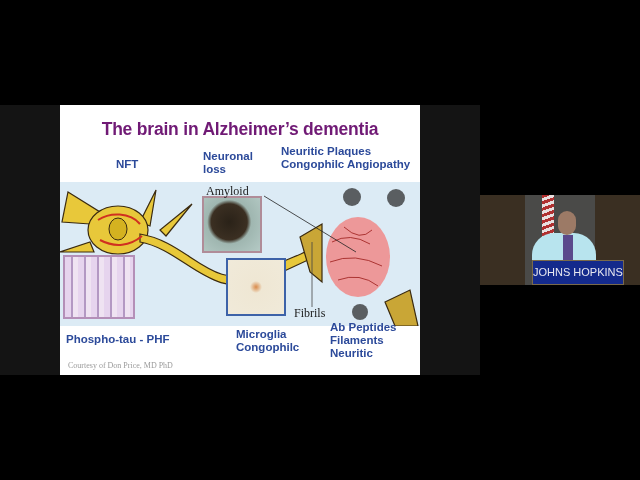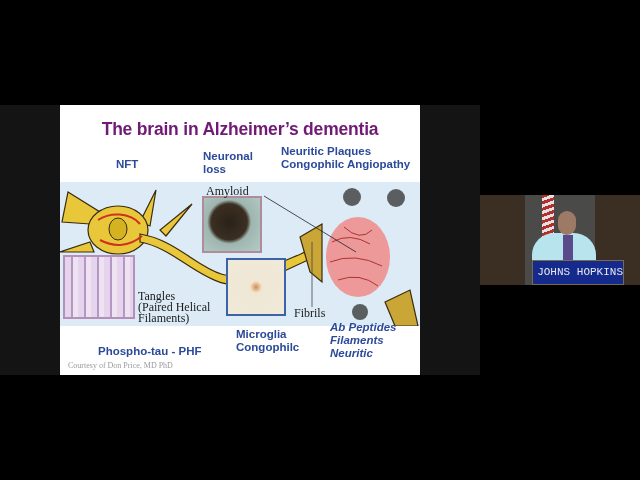--- a/index.html
+++ b/index.html
@@ -17,21 +17,21 @@
   .credit{position:absolute;left:8px;top:256px;font-size:8px;color:#9a9a9a;font-family:Liberation Serif, serif;}
   .video{position:absolute;left:480px;top:195px;width:160px;height:90px;background:#2a241c;overflow:hidden;}
   .wall-l{position:absolute;left:0;top:0;width:45px;height:90px;background:#3a2f22;}
   .wall-r{position:absolute;right:0;top:0;width:45px;height:90px;background:#3a2f22;}
   .wall-c{position:absolute;left:45px;top:0;width:70px;height:90px;background:#4a4a48;}
   .flag{position:absolute;left:62px;top:0;width:12px;height:45px;background:repeating-linear-gradient(160deg,#b03030 0 3px,#e8e0e0 3px 6px);}
   .person{position:absolute;left:52px;top:38px;width:64px;height:40px;background:#b8e4ee;border-radius:22px 22px 0 0;}
   .head{position:absolute;left:78px;top:16px;width:18px;height:24px;background:#9c7a66;border-radius:9px;}
   .tie{position:absolute;left:83px;top:40px;width:10px;height:26px;background:#5a4a8c;}
   .podium{position:absolute;left:52px;top:65px;width:92px;height:25px;background:#142a8c;border:1px solid #7a6a4a;box-sizing:border-box;}
-  .podium span{position:absolute;left:0;width:90px;top:5px;text-align:right;color:#e8e8f0;font-family:Liberation Mono, monospace;font-size:11px;}
+  .podium span{position:absolute;left:0;width:90px;top:5px;text-align:left;color:#e8e8f0;font-family:Liberation Sans, sans-serif;font-size:11px;}
 </style>
 </head>
 <body>
 
 <div class="stage"></div>
 
 <div class="slide">
   <div class="title">The brain in Alzheimer’s dementia</div>
 
   <div class="lbl" style="left:56px;top:53px;">NFT</div>
@@ -67,33 +67,28 @@
     </g>
     <line x1="204" y1="14" x2="296" y2="70" stroke="#222" stroke-width="0.8"></line>
     <line x1="252" y1="60" x2="252" y2="125" stroke="#444" stroke-width="0.8"></line>
   </svg>
 
   <div class="panel p-tangle" style="top:150px;"></div>
   <div class="panel p-amy"></div>
   <div class="panel p-micro"></div>
 
   <div class="serif" style="left:146px;top:81px;">Amyloid</div>
-  <div class="serif" style="left:78px;top:186px;">
-    <div>Tangles</div>
-    <div>(Paired Helical</div>
-    <div>Filaments)</div>
-  </div>
   <div class="serif" style="left:234px;top:203px;">Fibrils</div>
 
-  <div class="lbl" style="left:6px;top:240px;margin-left:32px;">Phospho-tau - PHF</div>
+  <div class="lbl" style="left:6px;top:228px;">Phospho-tau - PHF</div>
   <div class="lbl" style="left:176px;top:223px;">
     <div>Microglia</div>
     <div>Congophilc</div>
   </div>
-  <div class="lbl" style="left:270px;top:216px;font-style:italic;">
+  <div class="lbl" style="left:270px;top:216px;">
     <div>Ab Peptides</div>
     <div>Filaments</div>
     <div>Neuritic</div>
   </div>
 
   <div class="credit">Courtesy of Don Price, MD PhD</div>
 </div>
 
 <div class="video">
   <div class="wall-l"></div>

